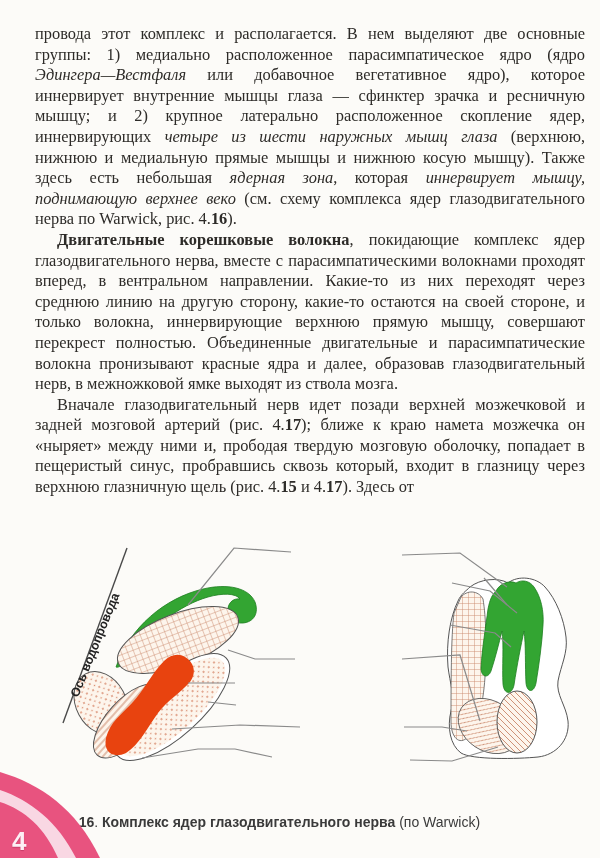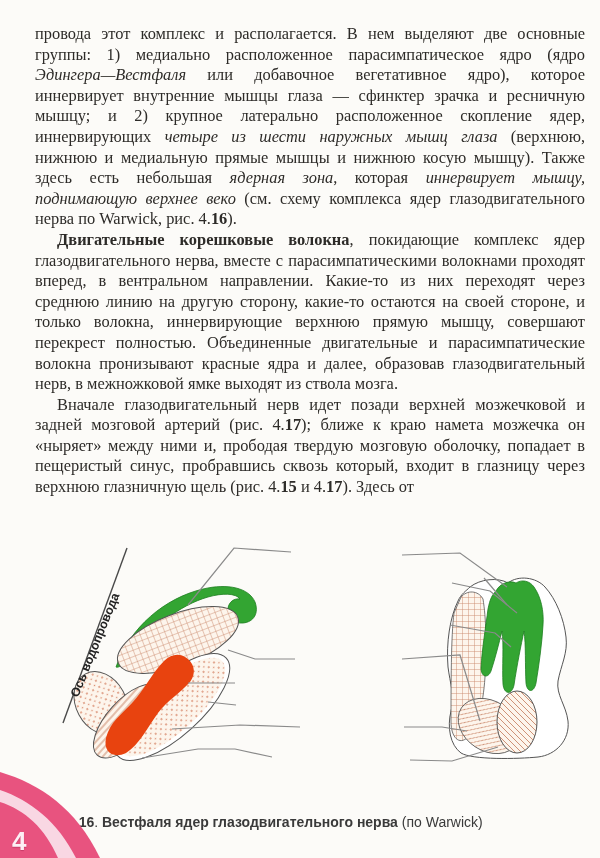--- a/index.html
+++ b/index.html
@@ -140,19 +140,19 @@
       <polyline points="404,202 442,202 467,206"></polyline>
       <polyline points="272,232 235,224 198,224 142,233"></polyline>
       <polyline points="410,235 452,236 498,222"></polyline>
     </g>
   </svg>
 
 </div>
 
 <div class="lbl-axis">Ось водопровода</div>
 
-<div class="caption"><span>Рис. 4.</span><span class="r-b">16</span><span>. </span><span class="r-b">Вестфаля ядер глазодвигательного нерва</span><span> (по Warwick)</span></div>
+<div class="caption"><span>Рис. 4.</span><span class="r-b">16</span><span>. </span><span class="r-b">Комплекс ядер глазодвигательного нерва</span><span> (по Warwick)</span></div>
 
 <svg class="corner" width="110" height="92" viewBox="0 0 110 92">
   <path d="M0,6 C40,18 76,42 100,92 L0,92 Z" fill="#e8537f"></path>
   <path d="M0,24 C30,34 58,56 76,92 L58,92 C45,62 25,44 0,36 Z" fill="#fceff5" opacity="0.85"></path>
 </svg>
 <div class="page-num">4</div>
 
 </body></html>

